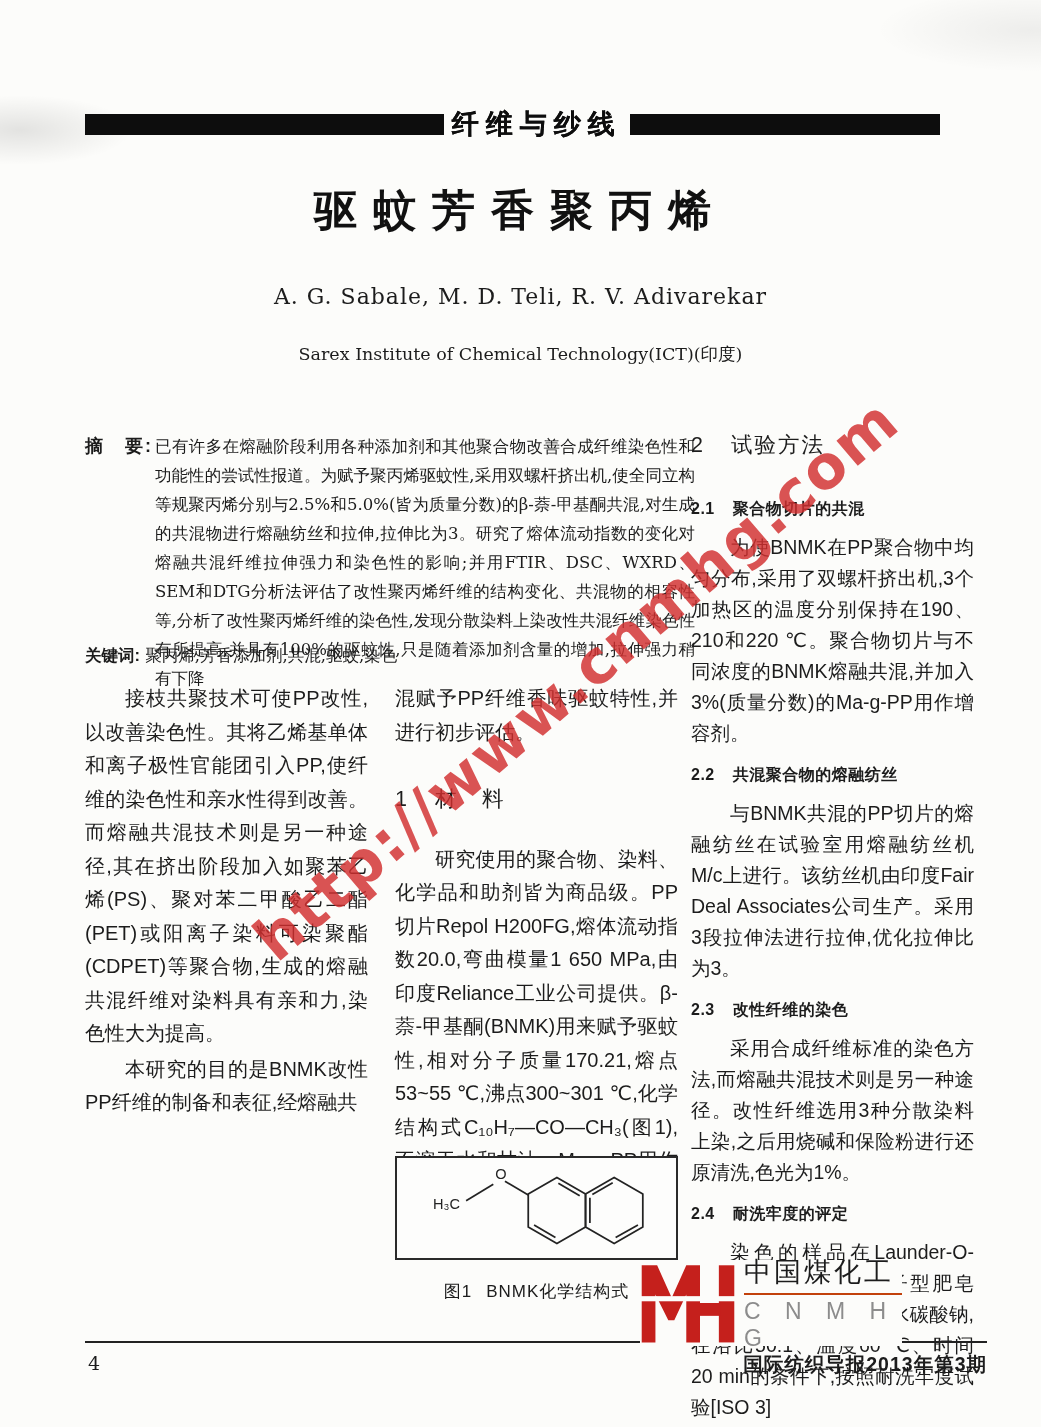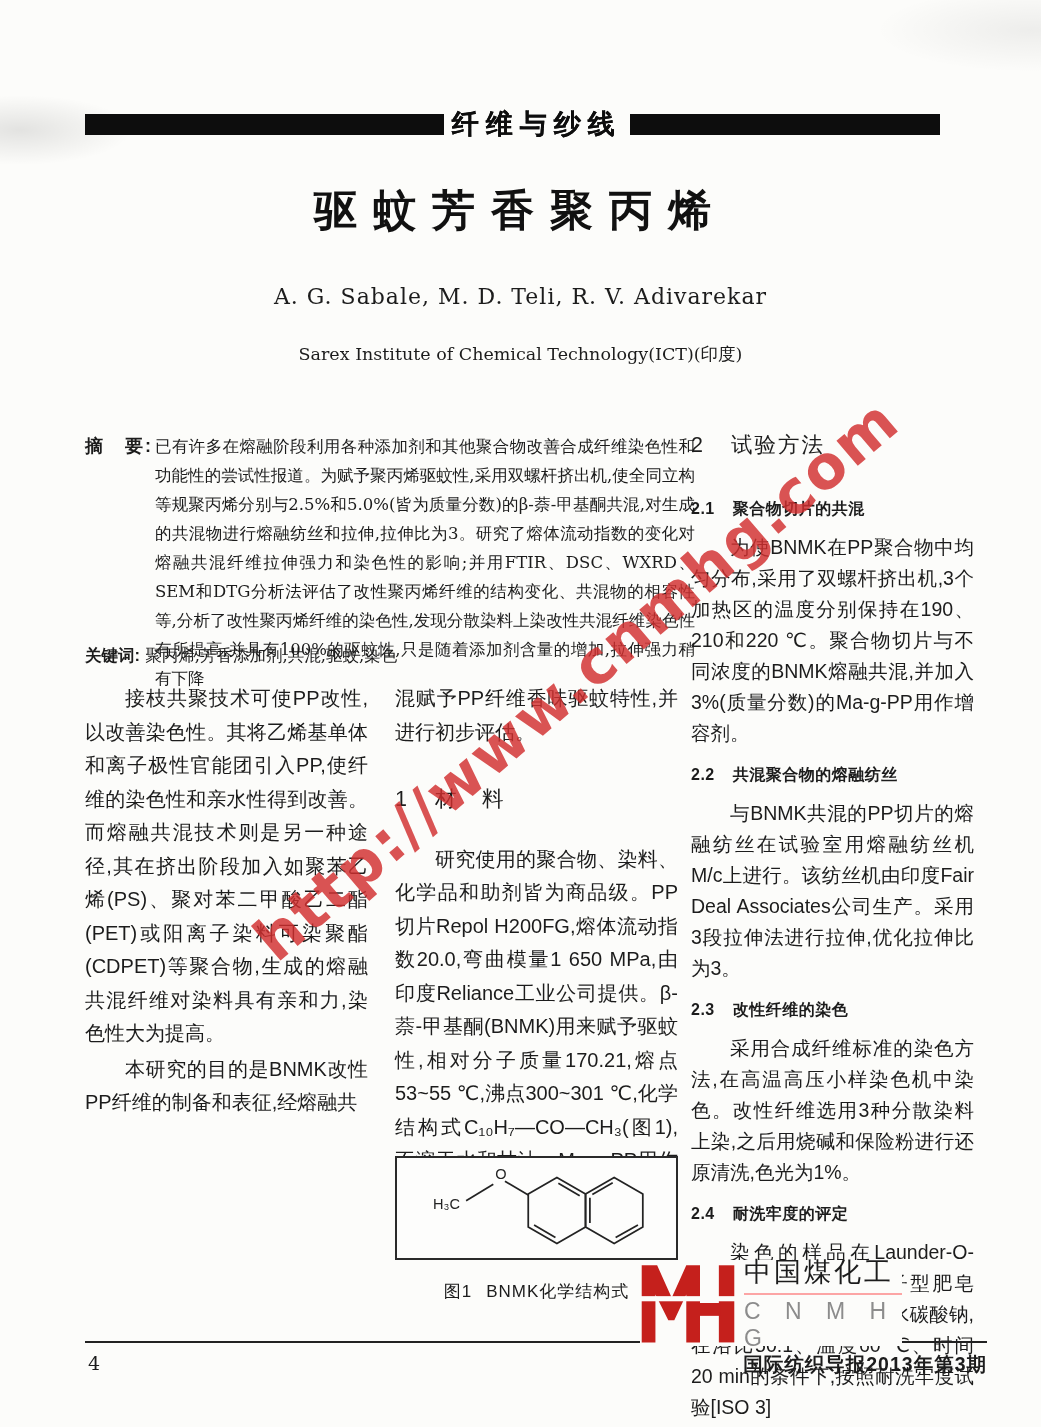--- a/index.html
+++ b/index.html
@@ -73,21 +73,21 @@
     pointer-events:none;z-index:5;white-space:nowrap;
     font-family:"DejaVu Sans","Liberation Sans",sans-serif;
   }
 
   
   .logo{position:absolute;left:640px;top:1260px;width:262px;height:86px;
     background:#fcfcfa;display:flex;align-items:center;z-index:6;}
   .logo-mark{width:96px;height:80px;flex:0 0 auto;}
   .logo-text{margin-left:8px;}
   .logo-cn{font-size:27px;letter-spacing:3px;color:#1c1c1c;
-    border-bottom:2px solid #fca5a5;padding-bottom:3px;white-space:nowrap;}
+    border-bottom:2px solid #c2410c;padding-bottom:3px;white-space:nowrap;}
   .logo-en{font-size:23px;letter-spacing:9px;color:#8c8c8c;margin-top:3px;}
 
   
   .footer-rule{position:absolute;left:85px;top:1341px;width:902px;border-top:2.5px solid #222;z-index:4;}
   .page-num{position:absolute;left:88px;top:1352px;font-size:19px;
     font-family:"DejaVu Serif","Liberation Serif",serif;}
   .journal{position:absolute;left:705px;top:1351px;width:282px;text-align:right;
     font-size:19.5px;font-weight:bold;letter-spacing:1px;white-space:nowrap;z-index:7;}
 </style>
 </head>
@@ -167,21 +167,21 @@
     <p>为使BNMK在PP聚合物中均匀分布,采用了双螺杆挤出机,3个加热区的温度分别保持在190、210和220 ℃。聚合物切片与不同浓度的BNMK熔融共混,并加入3%(质量分数)的Ma-g-PP用作增容剂。</p>
 
     <h3 class="subhead">
       <span class="sub-num">2.2</span><span>共混聚合物的熔融纺丝</span>
     </h3>
     <p>与BNMK共混的PP切片的熔融纺丝在试验室用熔融纺丝机M/c上进行。该纺丝机由印度Fair Deal Associates公司生产。采用3段拉伸法进行拉伸,优化拉伸比为3。</p>
 
     <h3 class="subhead">
       <span class="sub-num">2.3</span><span>改性纤维的染色</span>
     </h3>
-    <p>采用合成纤维标准的染色方法,在高温高压小样染色机中染色。改性纤维选用3种分散染料上染,之后用烧碱和保险粉进行还原清洗,色光为1%。</p>
+    <p>采用合成纤维标准的染色方法,而熔融共混技术则是另一种途径。改性纤维选用3种分散染料上染,之后用烧碱和保险粉进行还原清洗,色光为1%。</p>
 
     <h3 class="subhead">
       <span class="sub-num">2.4</span><span>耐洗牢度的评定</span>
     </h3>
     <p>染色的样品在Launder-O-meter中,用2 g/L非离子型肥皂(Auxipon NP)和2 g/L无水碳酸钠,在浴比50:1、温度60 ℃、时间20 min的条件下,按照耐洗牢度试验[ISO 3]</p>
   </div>
 
   <div class="logo">
     <svg class="logo-mark" viewBox="0 0 112 92">
       <g fill="#c5201c">

